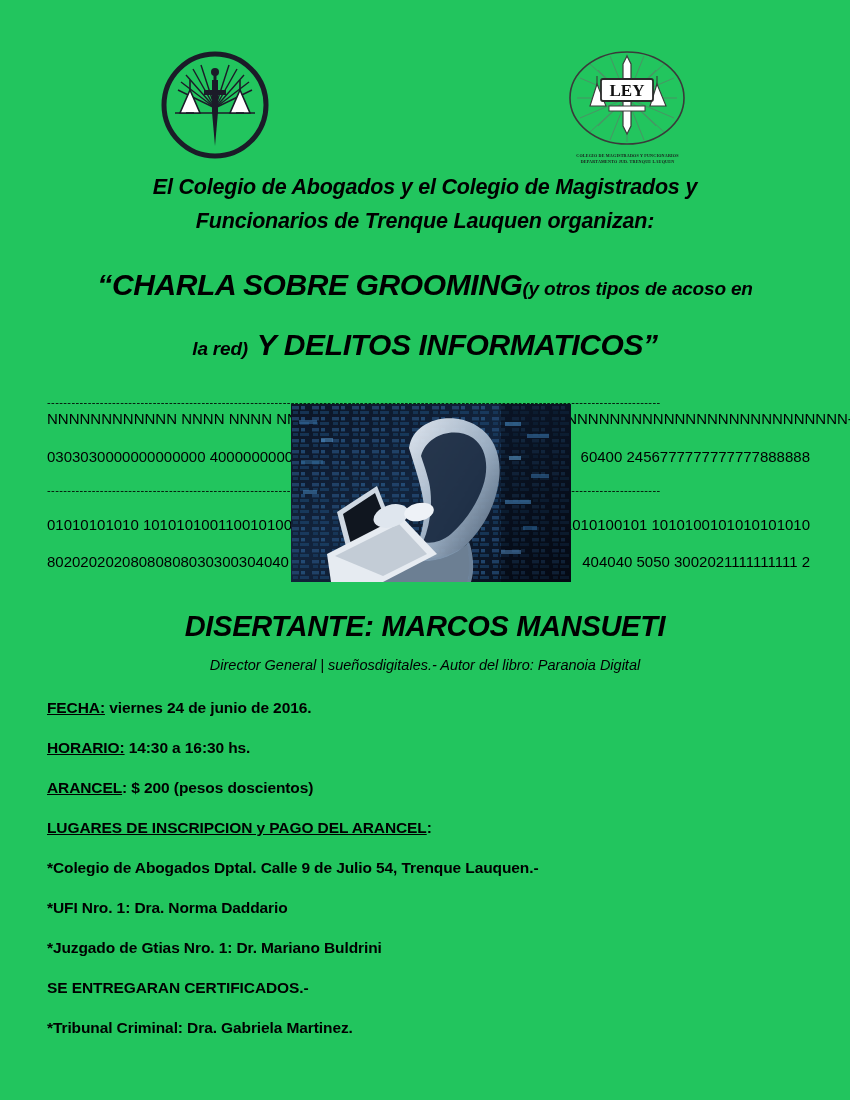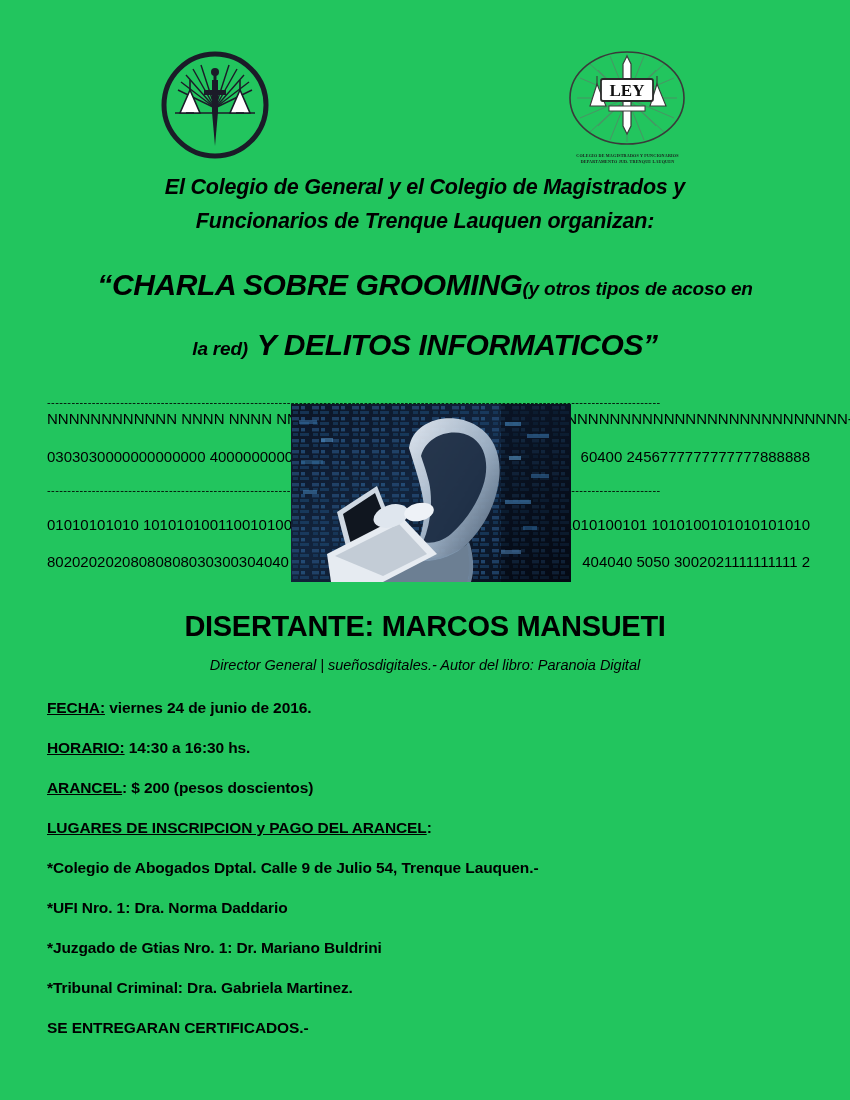--- a/index.html
+++ b/index.html
@@ -134,20 +134,21 @@
     background: #0a1020;
     z-index: 5;
   }
   .hacker-img svg { display: block; }
 
   
   .speaker {
     text-align: center;
     font-family: "Liberation Sans", sans-serif;
     font-weight: bold;
+    font-style: italic;
     font-size: 29px;
     letter-spacing: -0.3px;
     margin-top: 14px;
   }
   .speaker-sub {
     text-align: center;
     font-family: "Liberation Sans", sans-serif;
     font-style: italic;
     font-size: 14.5px;
     margin-top: 14px;
@@ -248,21 +249,21 @@
         <path d="M58 16 L62 8 L66 16 L66 78 L62 86 L58 78 Z" fill="#ffffff" stroke="#3a3a3a" stroke-width="1.2"></path>
         <rect x="44" y="58" width="36" height="5" fill="#ffffff" stroke="#3a3a3a" stroke-width="1"></rect>
         <rect x="36" y="31" width="52" height="22" rx="2" fill="#ffffff" stroke="#2a2a2a" stroke-width="1.8"></rect>
         <text x="62" y="48" text-anchor="middle" font-family="Liberation Serif, serif" font-size="17" font-weight="bold" fill="#111">LEY</text>
       </svg>
       <div class="logo-right-caption">COLEGIO DE MAGISTRADOS Y FUNCIONARIOS</div>
       <div class="logo-right-caption">DEPARTAMENTO JUD. TRENQUE LAUQUEN</div>
     </div>
   </div>
 
-  <div class="org-title">El Colegio de General y el Colegio de Magistrados y</div>
+  <div class="org-title">El Colegio de Abogados y el Colegio de Magistrados y</div>
   <div class="org-title">Funcionarios de Trenque Lauquen organizan:</div>
 
   <div class="talk-title">
     <div>
       <span class="talk-main">“CHARLA SOBRE GROOMING</span><span class="talk-sub">(y otros tipos de acoso en</span>
     </div>
     <div class="talk-line2">
       <span class="talk-sub">la red)</span>&nbsp;&nbsp;<span class="talk-main">Y DELITOS INFORMATICOS”</span>
     </div>
   </div>
@@ -378,18 +379,18 @@
       <span class="lbl">ARANCEL</span><span class="val">: $ 200 (pesos doscientos)</span>
     </div>
 
     <div class="detail-line">
       <span class="lbl">LUGARES DE INSCRIPCION  y PAGO DEL ARANCEL</span><span class="val">:</span>
     </div>
 
     <div class="list-line">*Colegio de Abogados Dptal. Calle 9 de Julio 54, Trenque Lauquen.-</div>
     <div class="list-line">*UFI Nro. 1: Dra. Norma Daddario</div>
     <div class="list-line">*Juzgado de Gtias Nro. 1: Dr. Mariano Buldrini</div>
+    <div class="list-line">SE ENTREGARAN CERTIFICADOS.-</div>
+
     <div class="list-line">*Tribunal Criminal: Dra. Gabriela Martinez.</div>
-
-    <div class="list-line">SE ENTREGARAN CERTIFICADOS.-</div>
   </div>
 
 </div>
 
 </body></html>

